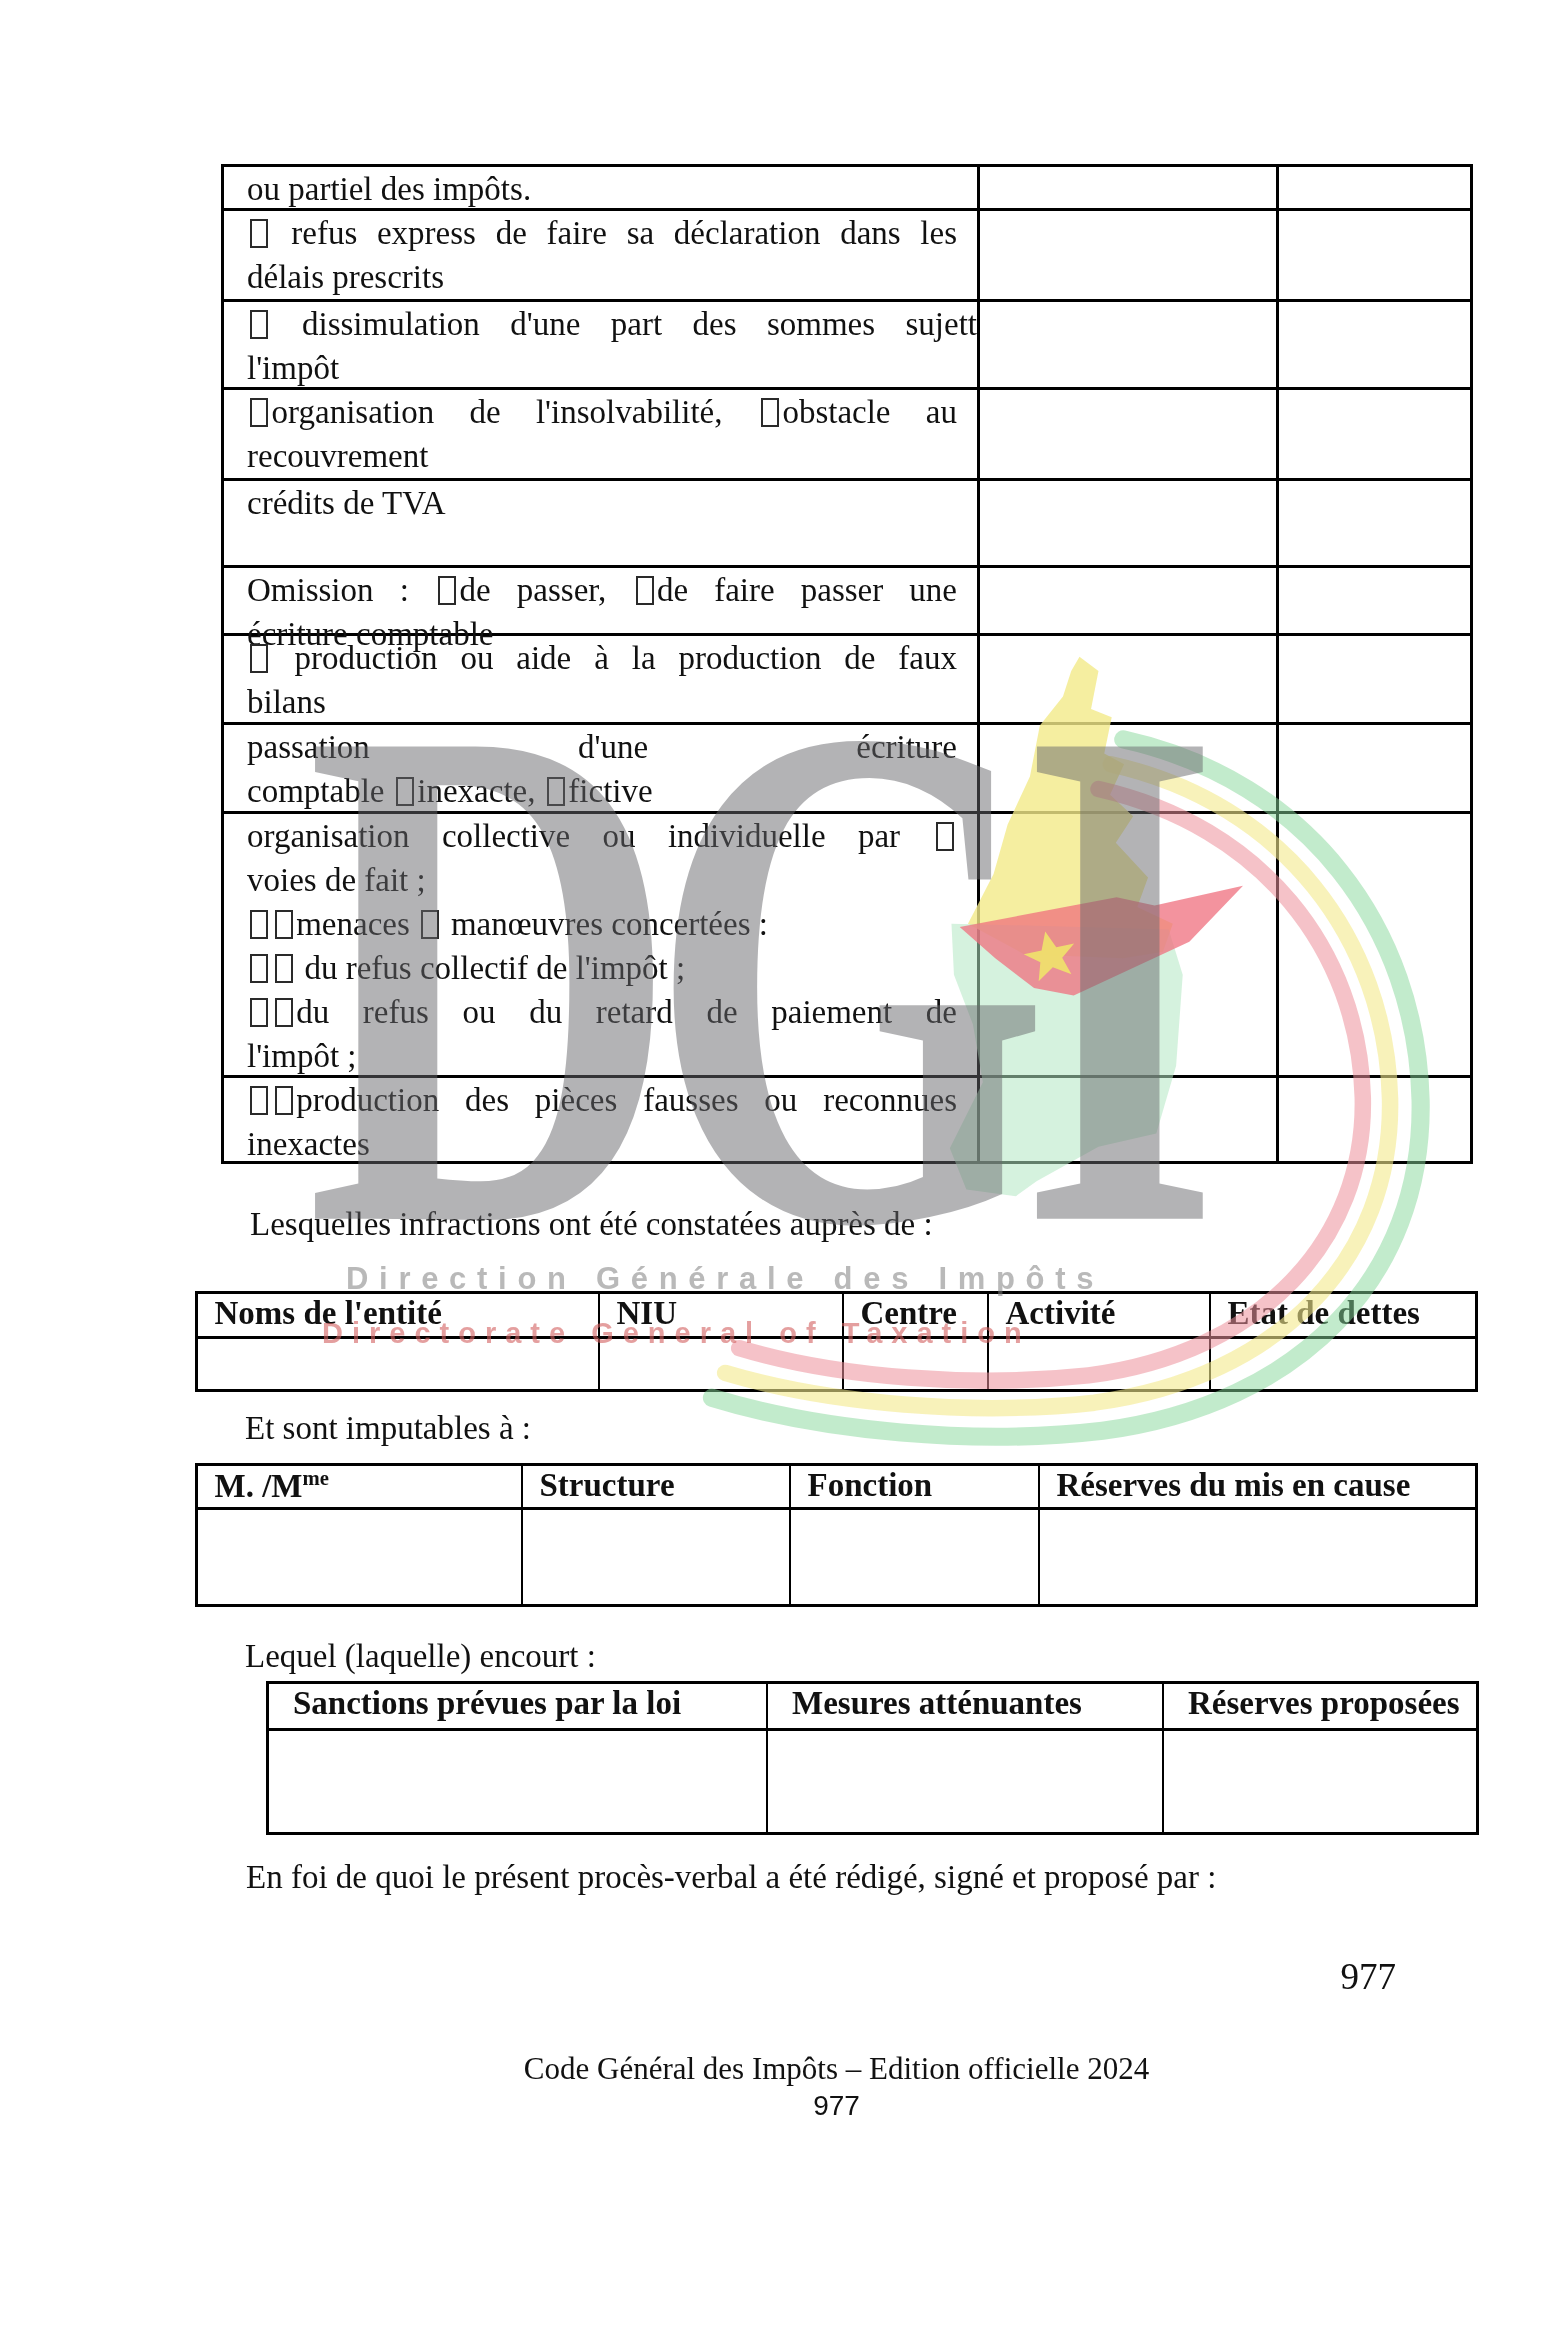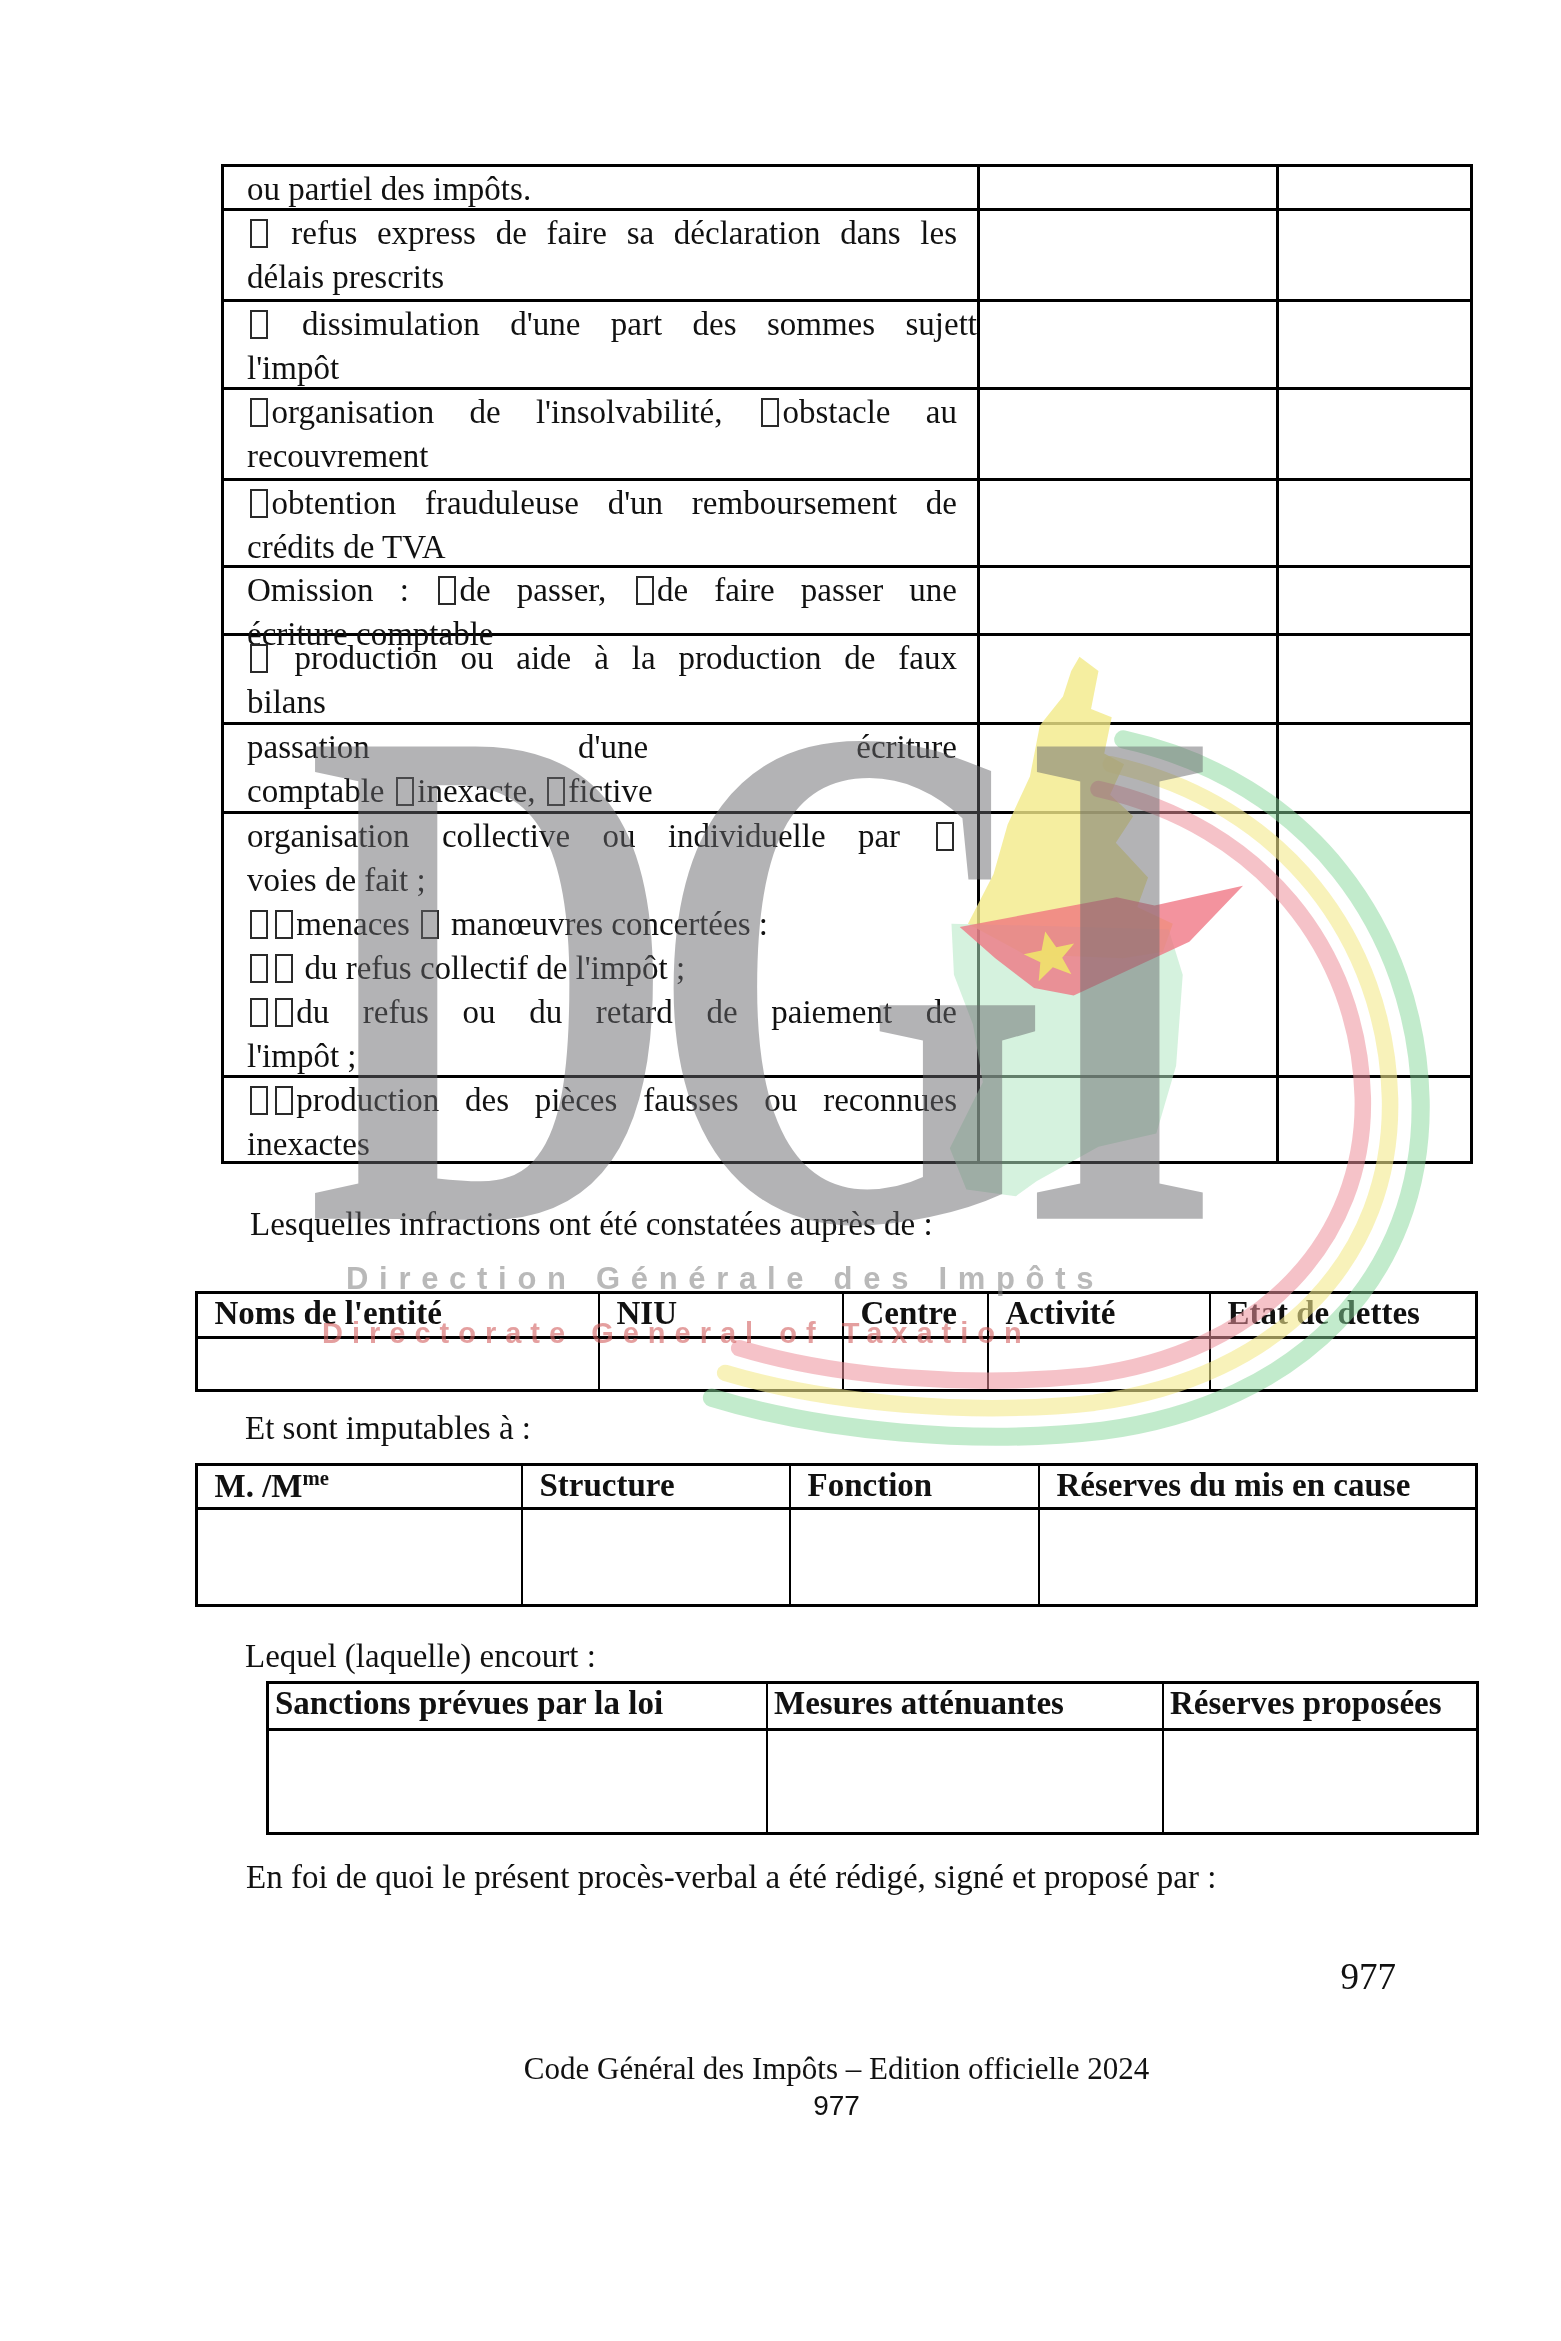--- a/index.html
+++ b/index.html
@@ -33,21 +33,21 @@
   .hrow .cell{font-weight:bold;}
   #t2{left:195px;top:1291px;width:1283px;}
   #t2 .hrow{height:42px;} #t2 .brow .cell{height:50px;}
   #t2 .c1{width:402px;} #t2 .c2{width:244px;} #t2 .c3{width:145px;} #t2 .c4{width:222px;}
   #t3{left:195px;top:1463px;width:1283px;}
   #t3 .hrow{height:41px;justify-content:center;} #t3 .brow .cell{height:94px;}
   #t3 .c1{width:325px;} #t3 .c2{width:268px;} #t3 .c3{width:249px;}
   #t4{left:266px;top:1681px;width:1213px;}
   #t4 .hrow{height:44px;} #t4 .brow .cell{height:101px;}
   #t4 .c1{width:499px;} #t4 .c2{width:396px;}
-  #t4 .cell{padding-left:6px;}
+  #t4 .cell{padding-left:24px;}
   .sup{font-size:20.7px;vertical-align:11.6px;font-weight:bold;}
   
   .para{position:absolute;font-size:33px;line-height:45px;white-space:nowrap;}
   #para1{left:250px;top:1202px;}
   #para2{left:245px;top:1406px;}
   #para3{left:245px;top:1634px;}
   #para4{left:246px;top:1855px;}
   #pnum-inline{position:absolute;left:1280px;top:1955px;width:116px;text-align:right;font-size:37px;}
   #footer{position:absolute;left:195px;top:2050px;width:1283px;text-align:center;}
   #footer .f1{font-size:31px;line-height:38px;}
@@ -78,21 +78,20 @@
         </div>
         <div class="trow">
           <div class="tl just bleed"><span class="cb"></span> dissimulation d'une part des sommes sujett</div>
           <div class="tl">l'impôt</div>
         </div>
         <div class="trow">
           <div class="tl just"><span class="cb"></span>organisation de l'insolvabilité, <span class="cb"></span>obstacle au</div>
           <div class="tl">recouvrement</div>
         </div>
         <div class="trow">
-          <div class="tl just"><span class="cb"></span>obtention frauduleuse d'un remboursement de</div>
           <div class="tl">crédits de TVA</div>
         </div>
         <div class="trow">
           <div class="tl just">Omission : <span class="cb"></span>de passer, <span class="cb"></span>de faire passer une</div>
           <div class="tl">écriture comptable</div>
         </div>
         <div class="trow">
           <div class="tl just"><span class="cb"></span> production ou aide à la production de faux</div>
           <div class="tl">bilans</div>
         </div>

